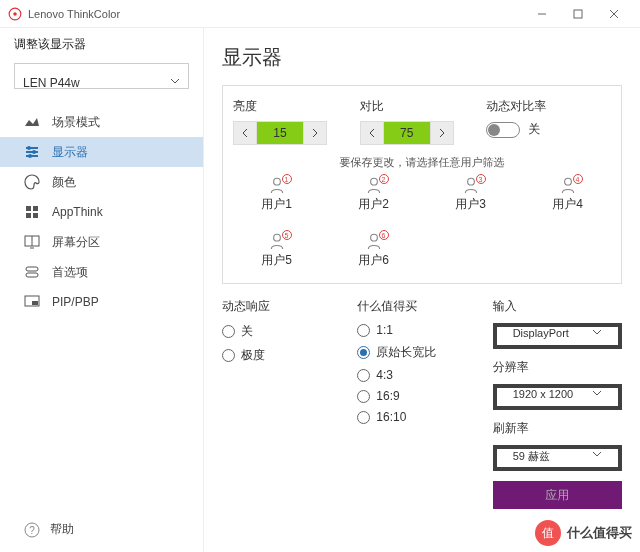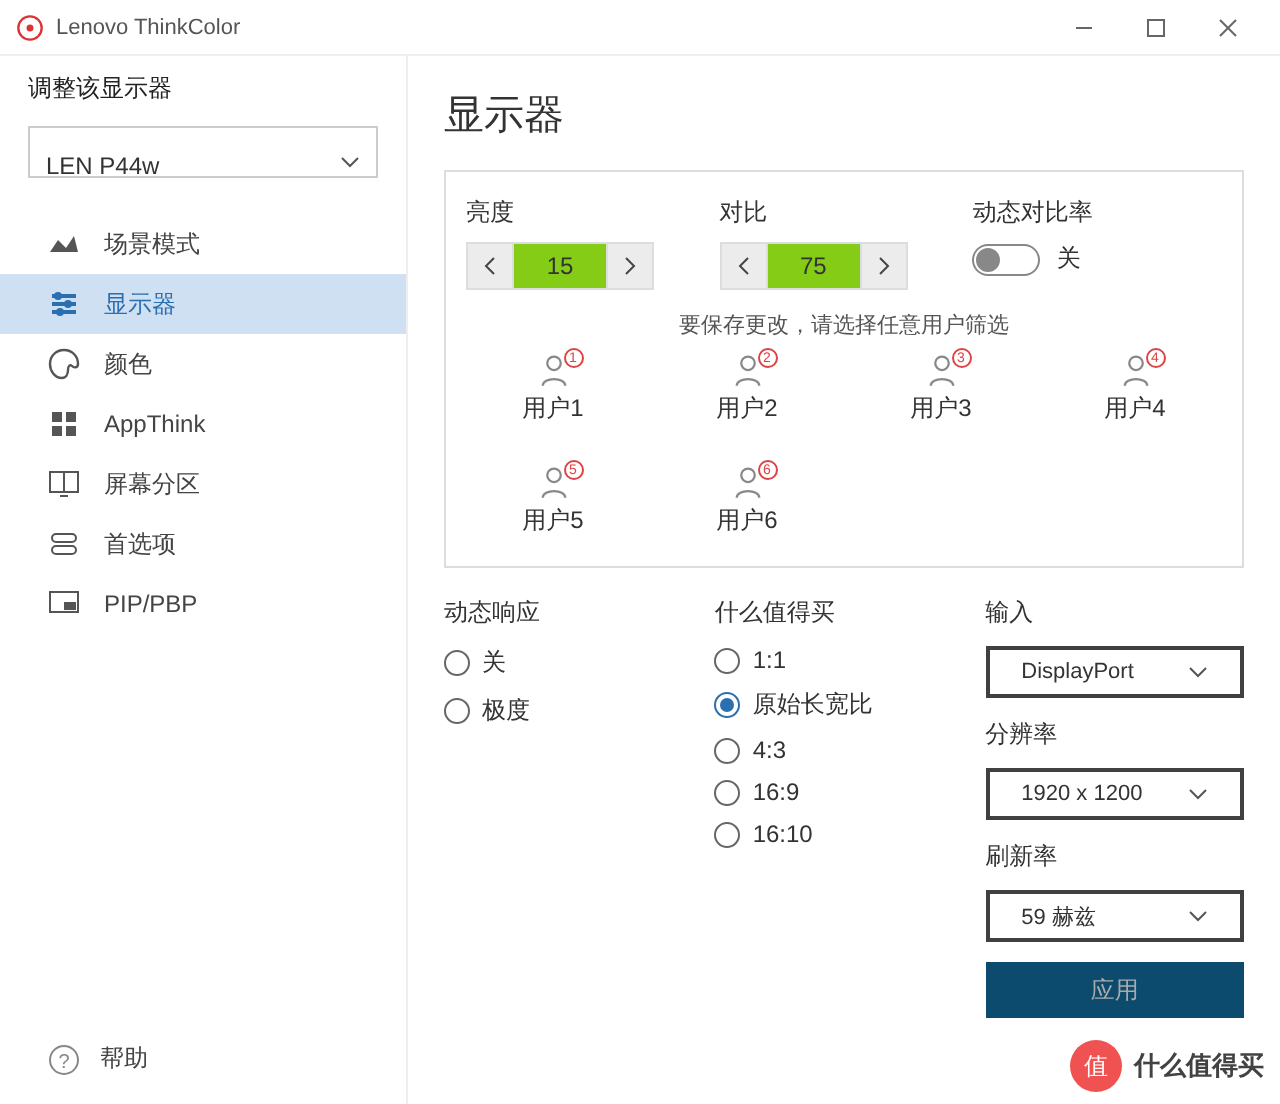--- a/index.html
+++ b/index.html
@@ -35,22 +35,22 @@
 .user { text-align: center; }
 .user-icon { width: 18px; height: 18px; margin: 0 auto 2px; position: relative; }
 .user-badge { position: absolute; top: -2px; right: -6px; width: 10px; height: 10px; border: 1px solid #d44; border-radius: 50%; font-size: 7px; color: #d44; display: flex; align-items: center; justify-content: center; background: #fff; }
 .cols { display: flex; gap: 6px; }
 .col { flex: 1; }
 .col-h { font-size: 12px; margin-bottom: 8px; }
 .radio { display: flex; align-items: center; gap: 6px; margin-bottom: 7px; font-size: 12px; color: #333; }
 .rb { width: 13px; height: 13px; border: 1.5px solid #666; border-radius: 50%; display: flex; align-items: center; justify-content: center; }
 .rb.sel { border-color: #2a6fb0; }
 .rb.sel::after { content: ""; width: 7px; height: 7px; background: #2a6fb0; border-radius: 50%; }
-.dd { height: 26px; border: 2px solid #404040; display: flex; align-items: center; justify-content: space-between; padding: 0 16px; font-size: 11px; margin-bottom: 10px; }
-.apply { height: 28px; background: #0c4a6e; color: #aaa; display: flex; align-items: center; justify-content: center; margin-top: 6px; }
+.dd { height: 26px; border: 4px solid #404040; display: flex; align-items: flex-start; justify-content: space-between; padding: 0 16px; font-size: 11px; margin-bottom: 10px; }
+.apply { height: 28px; background: #701a75; color: #aaa; display: flex; align-items: center; justify-content: center; margin-top: 6px; }
 .chev { width: 10px; height: 10px; }
 .watermark { position: absolute; right: 8px; bottom: 6px; display: flex; align-items: center; gap: 6px; opacity: 0.85; }
 .watermark .wm-badge { width: 26px; height: 26px; background: #e33; border-radius: 50%; color: #fff; display: flex; align-items: center; justify-content: center; font-size: 12px; }
 .watermark .wm-txt { font-size: 13px; font-weight: bold; color: #222; }
 </style>
 </head>
 <body>
 
 <div class="titlebar">
   <svg class="logo" viewBox="0 0 24 24">

